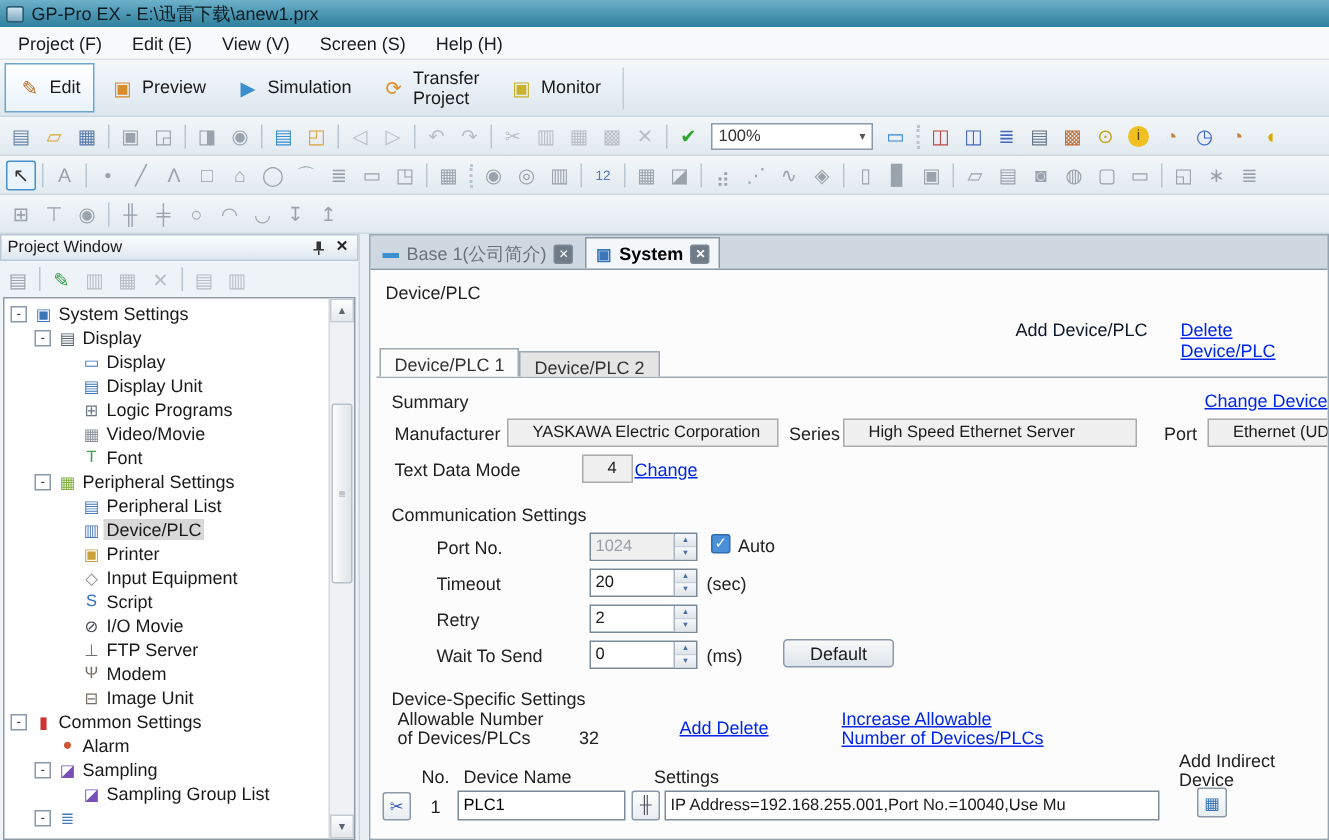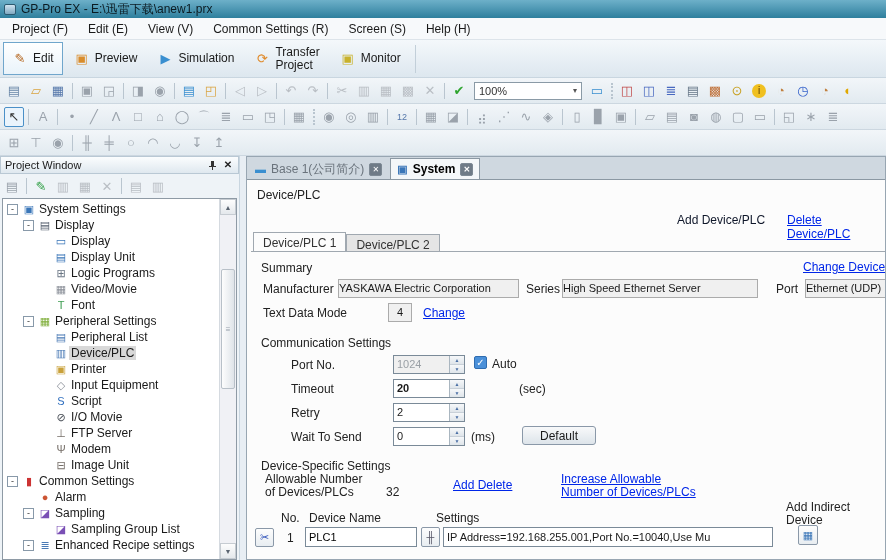--- a/index.html
+++ b/index.html
@@ -67,21 +67,21 @@
   .doctab { display:flex; align-items:center; gap:5px; padding:0 6px; height:20px; color:#6a737c; }
   .doctab.active { background:#f4f7f9; border:1px solid #8b98a3; border-bottom:none; font-weight:bold; color:#000; height:21px; }
   .doctab-glyph { font-size:11px; }
   .tab-close { width:13px; height:13px; border:1px solid #7d8994; background:#6f7b87; color:#fff; font-size:8px; line-height:11px; text-align:center; border-radius:2px; }
   .doccontent { flex:1; background:#fcfcfc; border-top:1px solid #8b98a3; position:relative; overflow:hidden; }
 
   .abs { position:absolute; }
   .lbl { font-size:12px; color:#222; }
   .link { color:#0026e8; text-decoration:underline; }
   .dislink { color:#0f172a; }
-  .rofield { background:#f0f0f0; border:1px solid #ababab; font-size:11px; padding:2px 0; white-space:nowrap; overflow:hidden; height:19px; }
+  .rofield { background:#f0f0f0; border:1px solid #ababab; font-size:11px; padding:2px 16px; white-space:nowrap; overflow:hidden; height:19px; }
   .field { background:#fff; border:1px solid #7a8a98; font-size:11px; padding:3px 3px 2px; white-space:nowrap; overflow:hidden; height:20px; }
   .txtinput { background:#fff; border:1px solid #7a8a98; font-size:11px; padding:0 3px; height:20px; font-family:"Liberation Sans",sans-serif; }
   .spin { display:flex; width:72px; height:19px; border:1px solid #7a8a98; background:#fff; }
   .spin .val { flex:1; font-size:11px; padding:2px 3px; }
   .spin.dis .val { background:#f0f0f0; color:#9aa0a6; }
   .spin .btns { width:15px; display:flex; flex-direction:column; border-left:1px solid #aab6c0; }
   .spin .btns span { flex:1; font-size:5px; line-height:8px; text-align:center; color:#4a6fa5; background:linear-gradient(#f6f8fa,#dfe5ea); }
   .spin .btns span:first-child { border-bottom:1px solid #c8d0d8; }
   .checkbox { width:13px; height:13px; background:#4a90d9; border:1px solid #2f6cb0; color:#fff; font-size:10px; line-height:11px; text-align:center; border-radius:2px; }
   .btn { border:1px solid #8a98a8; border-radius:3px; background:linear-gradient(#f8f9fa,#dde4ea); text-align:center; padding-top:2px; }
@@ -97,21 +97,20 @@
 
 <div class="titlebar">
   <span class="app-icon"></span>
   <span>GP-Pro EX - E:\迅雷下载\anew1.prx</span>
 </div>
 
 <div class="menubar" id="menubar">
     <span class="menu-item">Project (F)</span>
     <span class="menu-item">Edit (E)</span>
     <span class="menu-item">View (V)</span>
-    <span class="menu-item">Common Settings (R)</span>
     <span class="menu-item">Screen (S)</span>
     <span class="menu-item">Help (H)</span>
   </div>
 
 <div class="modebar" id="modebar">
     <div class="mode-btn active">
       <span class="mode-glyph" style="color: rgb(181, 101, 29);">✎</span>
       <span class="mode-label">Edit</span>
     </div>
     <div class="mode-btn">
@@ -368,21 +367,20 @@
             <span class="tlabel">Sampling</span>
           </div>
           <div class="tree-row" style="padding-left: 36px;">
             <span class="exp-space"></span>
             <span class="ticon" style="color: rgb(122, 79, 181);">◪</span>
             <span class="tlabel">Sampling Group List</span>
           </div>
           <div class="tree-row" style="padding-left: 20px;">
             <span class="expander">-</span>
             <span class="ticon" style="color: rgb(74, 122, 181);">≣</span>
-            <span class="tlabel">Enhanced Recipe settings</span>
           </div>
         </div>
       <div class="vscroll">
         <div class="sb-btn">▲</div>
         <div class="sb-thumb">≡</div>
         <div class="sb-btn down">▼</div>
       </div>
     </div>
   </div>
 
@@ -433,28 +431,28 @@
           <span class="val">1024</span>
           <span class="btns">
               <span>▲</span>
               <span>▼</span>
             </span>
         </span>
         <span class="abs checkbox" style="left:227px;top:176px;">✓</span>
         <span class="abs lbl" style="left:245px;top:177px;">Auto</span>
 
         <span class="abs lbl" style="left:44px;top:202px;">Timeout</span>
-        <span class="abs spin" style="left:146px;top:199px;font-weight:bold;">
+        <span class="abs spin" style="left:146px;top:199px;">
           <span class="val">20</span>
           <span class="btns">
               <span>▲</span>
               <span>▼</span>
             </span>
         </span>
-        <span class="abs lbl" style="left:224px;top:202px;margin-left:48px;">(sec)</span>
+        <span class="abs lbl" style="left:224px;top:202px;">(sec)</span>
 
         <span class="abs lbl" style="left:44px;top:226px;">Retry</span>
         <span class="abs spin" style="left:146px;top:223px;">
           <span class="val">2</span>
           <span class="btns">
               <span>▲</span>
               <span>▼</span>
             </span>
         </span>
 

